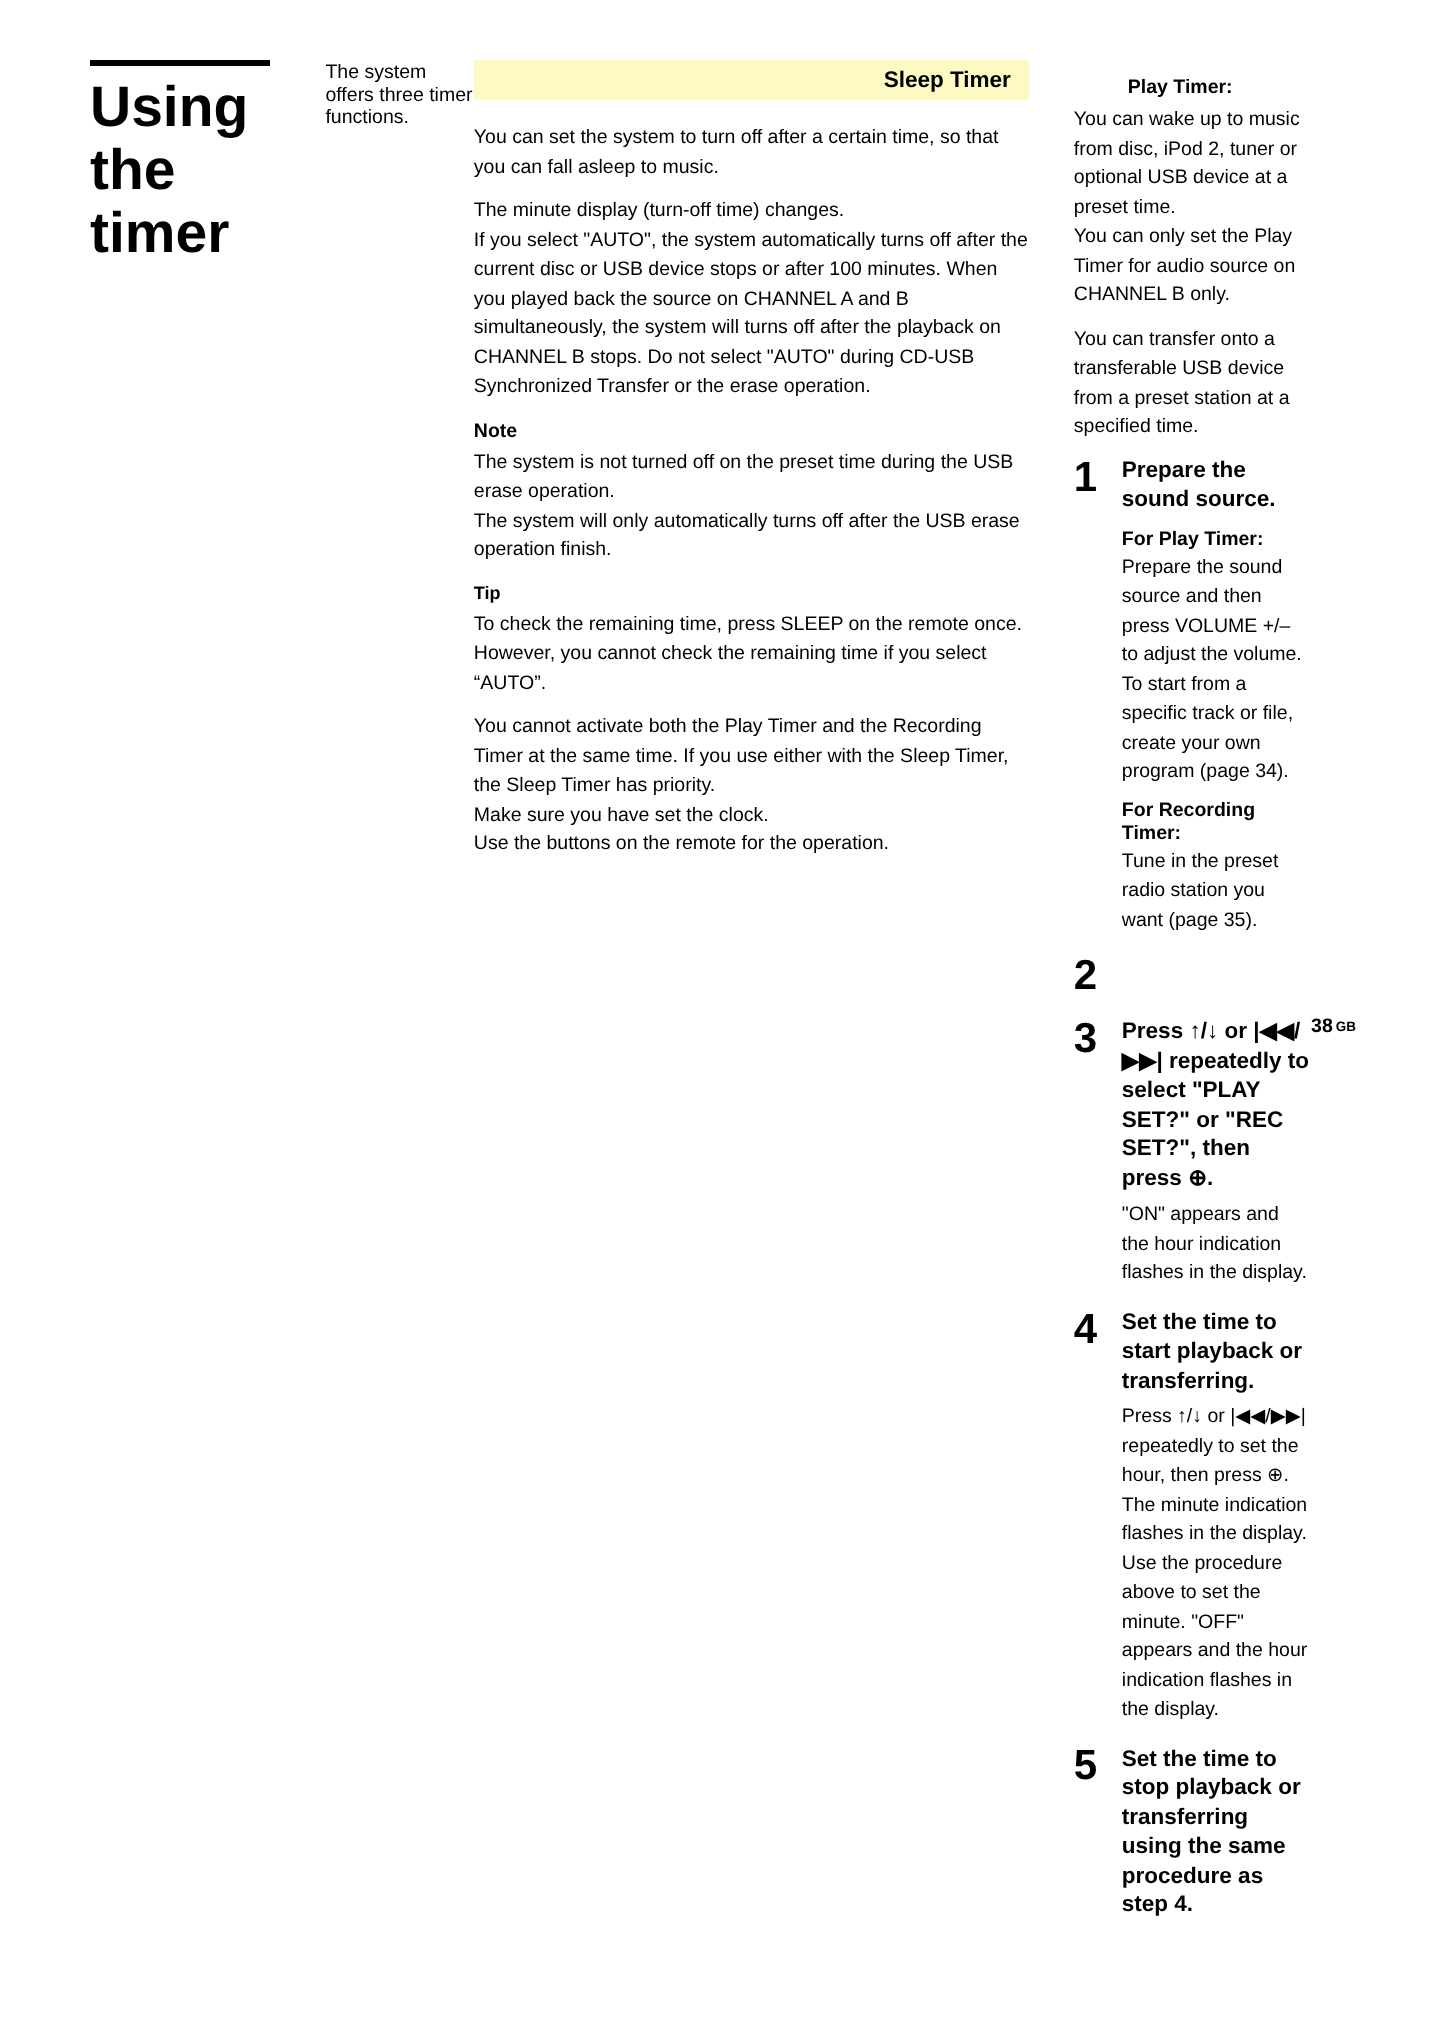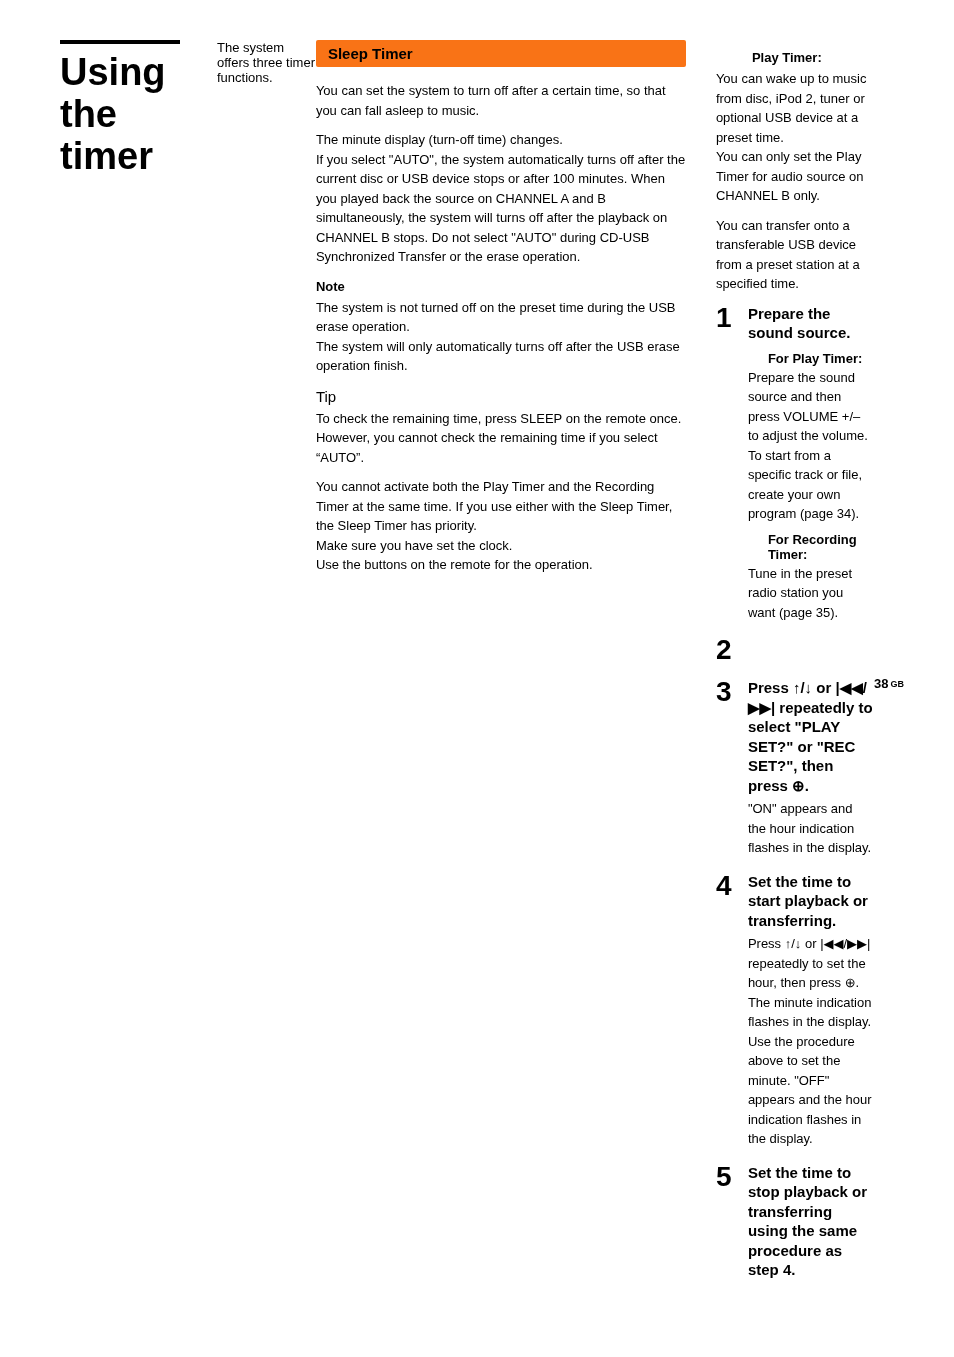--- a/index.html
+++ b/index.html
@@ -47,26 +47,26 @@
     .left-column {
       width: 370px;
       flex-shrink: 0;
     }
 
     .right-column {
       flex: 1;
     }
 
     .section-box {
-      background: #f97316;
+      background: #fef9c3;
       padding: 5px 12px;
       margin-bottom: 14px;
       font-size: 15px;
       font-weight: bold;
-      text-align: left;
+      text-align: right;
       border-radius: 2px;
     }
 
     .section-text {
       font-size: 13px;
       line-height: 1.5;
       margin-bottom: 10px;
     }
 
     .subsection-title {
@@ -78,22 +78,22 @@
     }
 
     .note-label {
       font-size: 13px;
       font-weight: bold;
       margin-bottom: 4px;
       margin-top: 12px;
     }
 
     .tip-label {
-      font-size: 15px;
-      font-weight: normal;
+      font-size: 12px;
+      font-weight: bold;
       margin-bottom: 4px;
       margin-top: 12px;
     }
 
     .right-column .subsection-title {
       font-size: 13px;
       font-weight: bold;
       margin-bottom: 4px;
       margin-top: 10px;
     }
@@ -122,21 +122,20 @@
       font-weight: bold;
       line-height: 1.3;
       margin-bottom: 4px;
     }
 
     .step-sub-title {
       font-size: 13px;
       font-weight: bold;
       margin-bottom: 2px;
       margin-top: 8px;
-      margin-left: 20px;
     }
 
     .step-body {
       font-size: 13px;
       line-height: 1.5;
     }
 
     .page-footer {
       margin-top: 30px;
       font-size: 13px;

